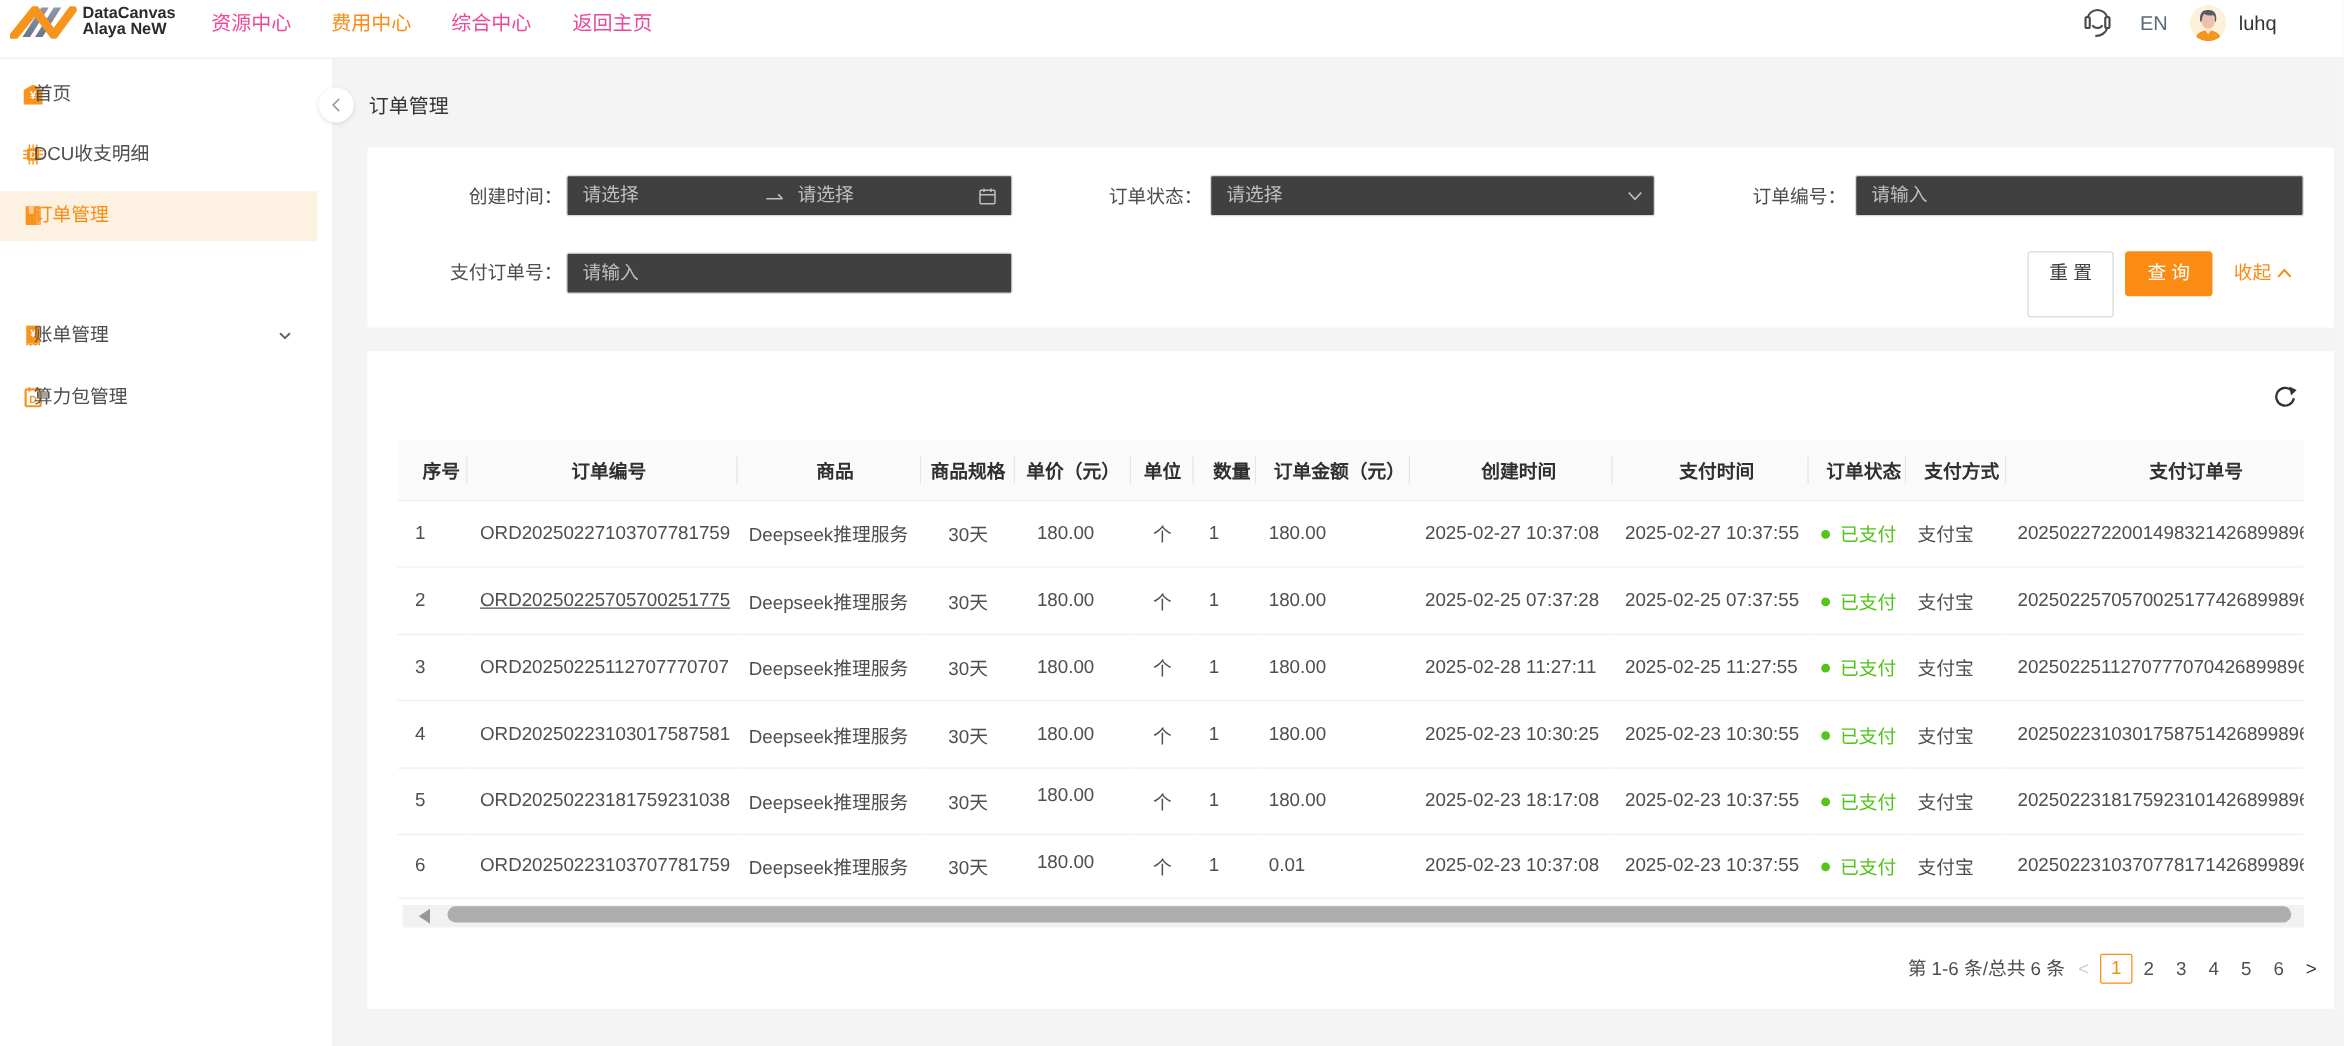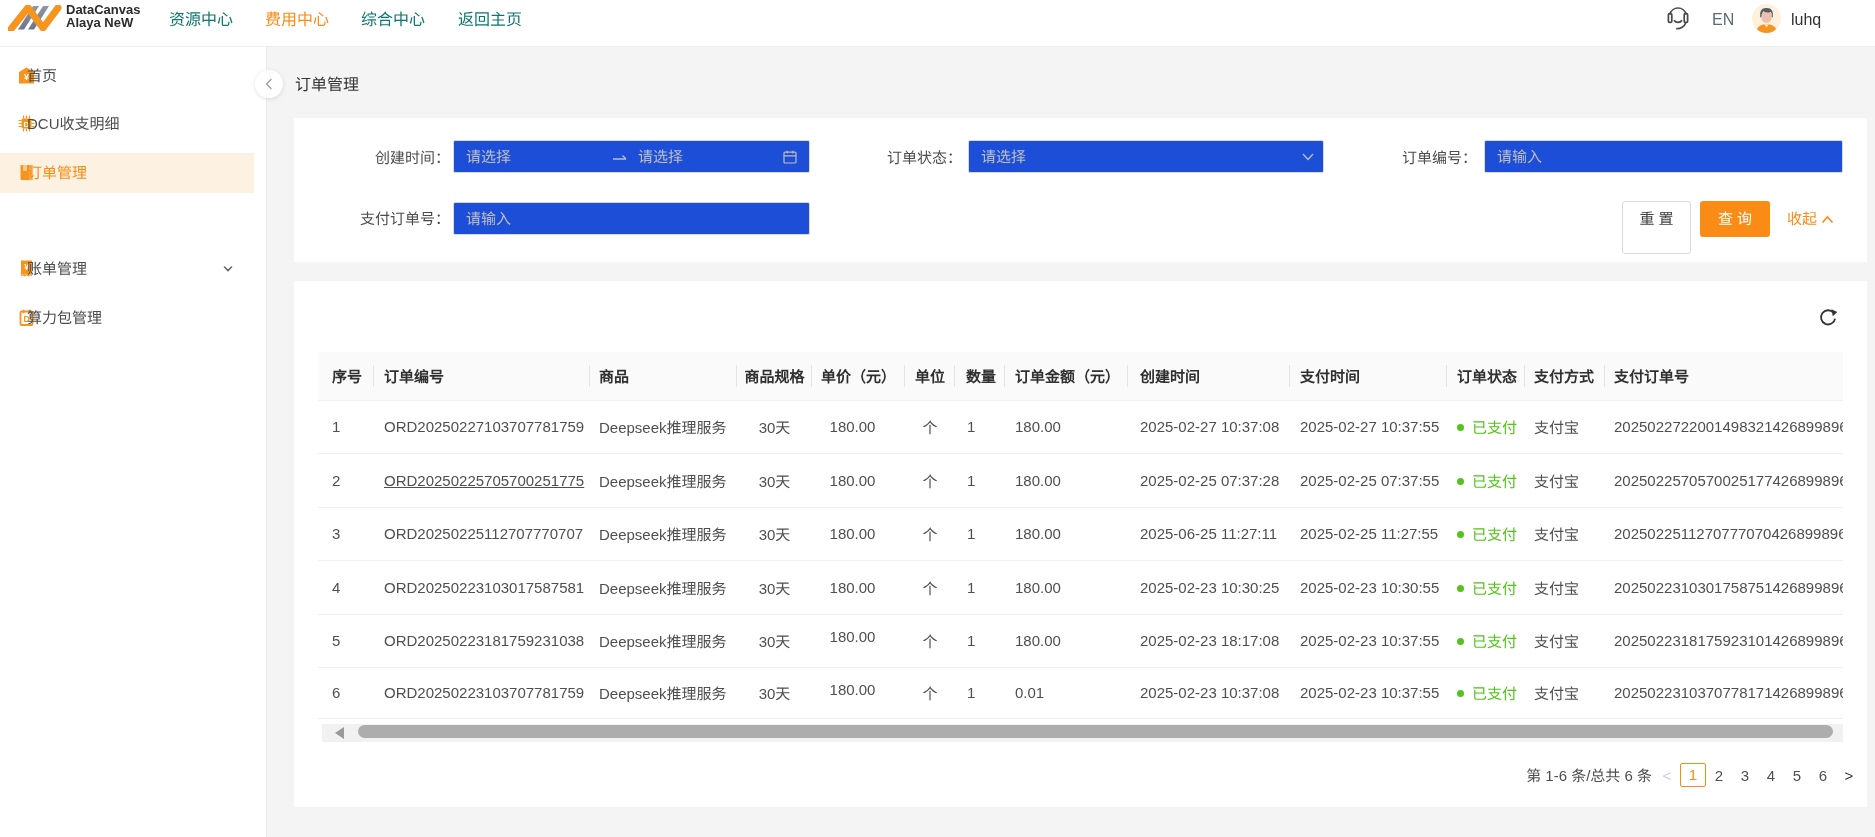--- a/index.html
+++ b/index.html
@@ -4,21 +4,21 @@
 <title>订单管理</title>
 <style>
 * { margin:0; padding:0; box-sizing:border-box; }
 html,body { width:1875px; height:837px; overflow:hidden; }
 body { font-family:"Liberation Sans", sans-serif; background:#f4f4f4; position:relative; font-size:14px; color:#4d4d4d; }
 
 
 .topbar { position:absolute; left:0; top:0; width:1875px; height:47px; background:#fff; border-bottom:1px solid #ededed; z-index:30; }
 .logo { position:absolute; left:10px; top:6px; }
 .logotext { position:absolute; left:66px; top:3px; font-size:13px; font-weight:bold; color:#2b2b2b; line-height:13px; letter-spacing:0px; }
-.navitem { position:absolute; top:0; height:47px; line-height:39px; font-size:16px; color:#0f766e; text-align:center; }
+.navitem { position:absolute; top:0; height:47px; line-height:39px; font-size:16px; color:#ec4899; text-align:center; }
 .navitem.active { color:#fa8c16; }
 .en { position:absolute; left:1712px; top:0; height:47px; line-height:39px; font-size:16px; color:#5b6b77; }
 .uname { position:absolute; left:1791px; top:0; height:47px; line-height:39px; font-size:16px; color:#333; }
 
 
 .sidebar { position:absolute; left:0; top:47px; width:267px; height:790px; background:#fff; border-right:1px solid #ebebeb; z-index:20; }
 .mitem { position:absolute; left:0; width:254px; height:40px; line-height:40px; font-size:15px; color:#4d4d4d; }
 .mitem .txt { position:absolute; left:27px; top:0; }
 .mitem .mi { position:absolute; left:18px; top:11px; line-height:0; }
 .mitem.active { background:#fdf2e2; color:#fa8c16; }
@@ -27,32 +27,32 @@
 
 .backbtn { position:absolute; left:255px; top:70px; width:28px; height:28px; border-radius:50%; background:#fff; box-shadow:0 1px 4px rgba(0,0,0,0.12); z-index:25; }
 .pagetitle { position:absolute; left:295px; top:71px; font-size:16px; color:#333; font-weight:500; z-index:25; }
 
 
 .panel1 { position:absolute; left:294px; top:118px; width:1573px; height:144px; background:#fff; }
 .panel2 { position:absolute; left:294px; top:281px; width:1573px; height:526px; background:#fff; }
 
 
 .flabel { position:absolute; height:33px; line-height:33px; font-size:15px; color:#4d4d4d; text-align:right; }
-.fbox { position:absolute; height:33px; background:#1d4ed8; border:1px solid #d9d9d9; border-radius:2px; font-size:14px; line-height:31px; color:#bfbfbf; }
+.fbox { position:absolute; height:33px; background:#404040; border:1px solid #d9d9d9; border-radius:2px; font-size:14px; line-height:31px; color:#bfbfbf; }
 .ph { position:absolute; top:0; line-height:31px; color:#bfbfbf; font-size:15px; }
 .btn-reset { position:absolute; left:1622px; top:201px; width:69px; height:53px; background:#fff; border:1px solid #d9d9d9; border-radius:3px; text-align:center; line-height:34px; font-size:15px; color:#404040; }
 .btn-query { position:absolute; left:1700px; top:201px; width:70px; height:36px; background:#fa8c16; border-radius:3px; text-align:center; line-height:36px; font-size:15px; color:#fff; }
 .collapse { position:absolute; left:1787px; top:201px; height:36px; line-height:36px; font-size:15px; color:#fa8c16; }
 
 
 .refresh { position:absolute; left:1818px; top:307px; }
 .tablewrap { position:absolute; left:318px; top:352px; width:1525px; height:368px; overflow:hidden; }
 tr.last td { height:50.5px; }
 table { border-collapse:collapse; table-layout:fixed; width:1582px; }
-th { height:48px; background:#fafafa; font-size:15px; color:#303030; font-weight:bold; text-align:left; border-bottom:1px solid #f0f0f0; position:relative; }
+th { height:48px; background:#fafafa; font-size:15px; color:#303030; font-weight:bold; text-align:center; border-bottom:1px solid #f0f0f0; position:relative; }
 td { height:53.5px; font-size:15px; color:#4f4f4f; border-bottom:1px solid #f0f0f0; text-align:left; white-space:nowrap; overflow:hidden; }
 th.c, td.c { text-align:center; }
 td.p5 { padding-right:12px; }
 td.hi { vertical-align:top; padding-top:13px; }
 th .sep { position:absolute; right:0; top:50%; margin-top:-11px; width:1px; height:22px; background:#e4e4e4; }
 .dot { display:inline-block; width:7px; height:7px; border-radius:50%; background:#52c41a; margin-right:8px; vertical-align:2px; }
 .green { color:#52c41a; }
 
 
 .sbtrack { position:absolute; left:322px; top:724px; width:1521px; height:18px; background:#f1f1f1; }
@@ -279,21 +279,21 @@
 </tr>
 <tr>
   <td style="padding-left:14px;">3</td>
   <td style="padding-left:10px;">ORD20250225112707770707</td>
   <td style="padding-left:9px;">Deepseek推理服务</td>
   <td class="c">30天</td>
   <td class="c p5">180.00</td>
   <td class="c">个</td>
   <td style="padding-left:12px;">1</td>
   <td style="padding-left:10px;">180.00</td>
-  <td style="padding-left:12px;">2025-06-25 11:27:11</td>
+  <td style="padding-left:12px;">2025-02-28 11:27:11</td>
   <td style="padding-left:10px;margin-top:24px;">2025-02-25 11:27:55</td>
   <td style="padding-left:10px;"><span class="dot"></span><span class="green">已支付</span></td>
   <td style="padding-left:9px;">支付宝</td>
   <td style="padding-left:9px;">20250225112707770704268998963215</td>
 </tr>
 <tr>
   <td style="padding-left:14px;">4</td>
   <td style="padding-left:10px;">ORD20250223103017587581</td>
   <td style="padding-left:9px;">Deepseek推理服务</td>
   <td class="c">30天</td>

